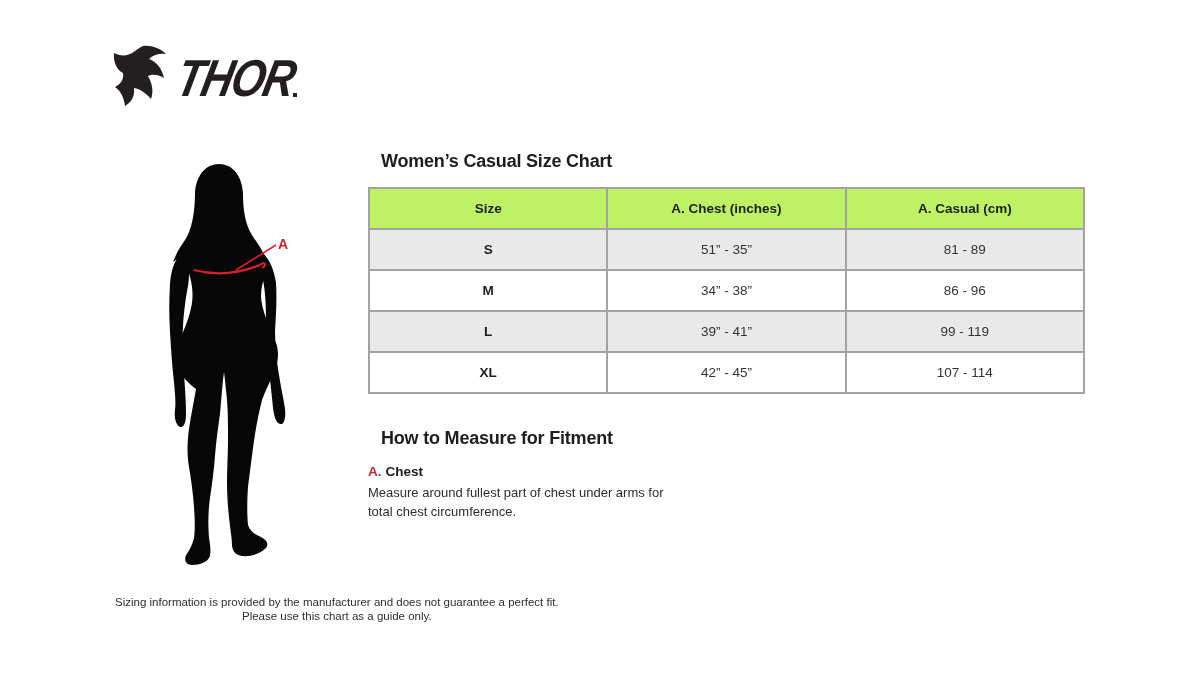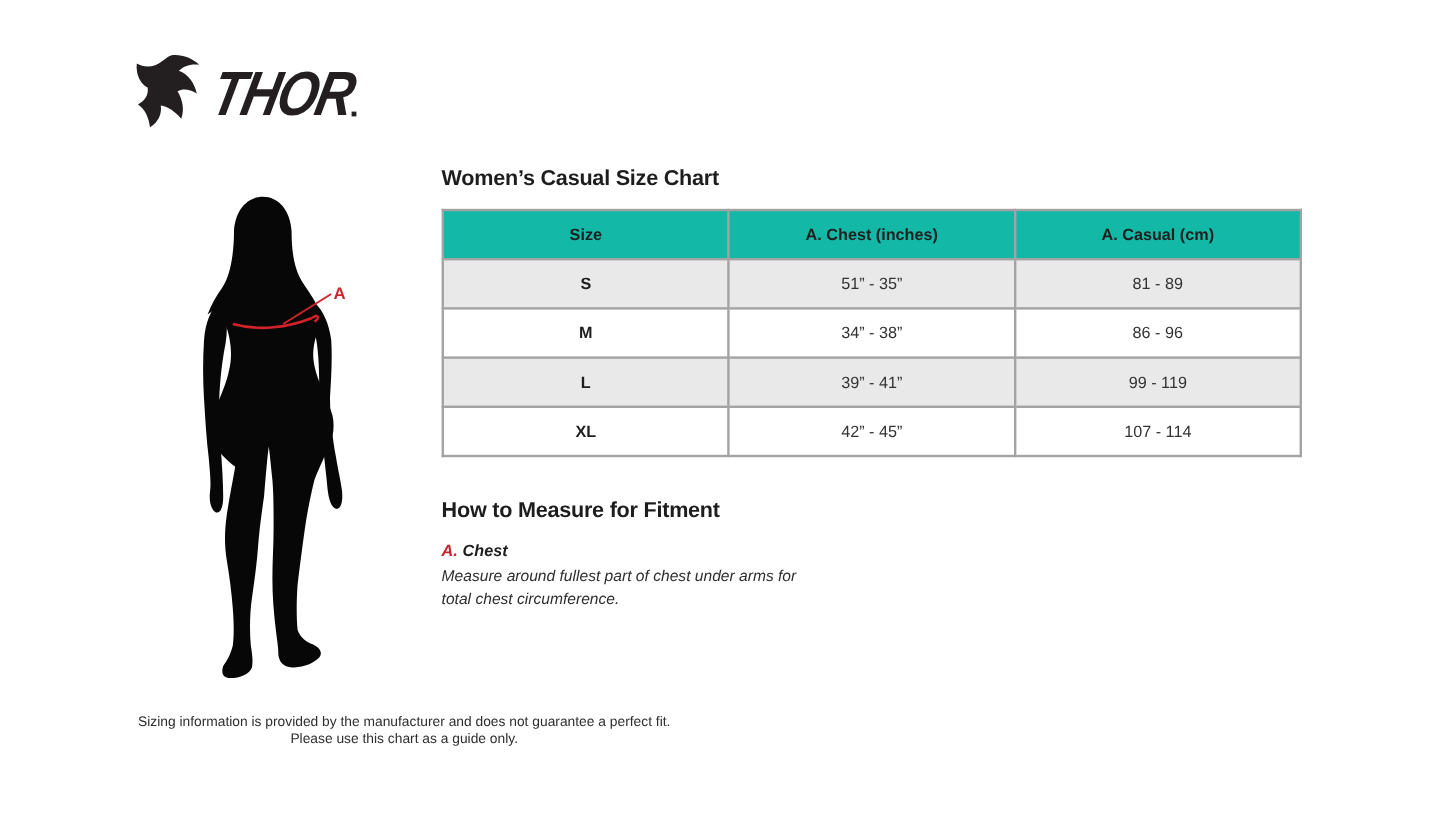--- a/index.html
+++ b/index.html
@@ -24,41 +24,41 @@
   }
 
   .content {
     position: absolute; left: 368px; top: 138px;
     width: 717px;
   }
 
   .section-title {
     font-size: 18px; font-weight: bold;
     color: #1d1d1d; letter-spacing: -0.2px;
-    margin: 0; line-height: 21px;
+    margin: 13px; line-height: 21px;
   }
   .chart-title { margin-bottom: 15px; }
   .measure-title { margin-top: 34px; margin-bottom: 15px; }
 
   table.size-table {
     border-collapse: collapse;
     width: 717px; table-layout: fixed;
   }
   .size-table th, .size-table td {
     border: 2px solid #a3a3a3;
     text-align: center; vertical-align: middle;
     height: 41px; padding: 0;
     font-size: 13.5px; color: #1e1e1e;
   }
-  .size-table th { background: #14b8a6; font-weight: bold; }
+  .size-table th { background: #bef264; font-weight: bold; }
   .size-table td { background: #ffffff; color: #333333; }
   .size-table tbody tr.stripe td { background: #e9e9e9; }
   .size-table td.size-cell { font-weight: bold; color: #1e1e1e; }
 
-  .measure-item { margin-top: 14px; font-style: italic; }
+  .measure-item { margin-top: 14px; }
   .measure-label {
     font-size: 13.5px; font-weight: bold; color: #1d1d1d;
     line-height: 16px;
   }
   .measure-label .key { color: #c8252c; margin-right: 4px; }
   .measure-desc {
     margin: 4px 0 0 0;
     font-size: 13px; color: #2d2d2d;
     line-height: 1.45;
     max-width: 320px;

